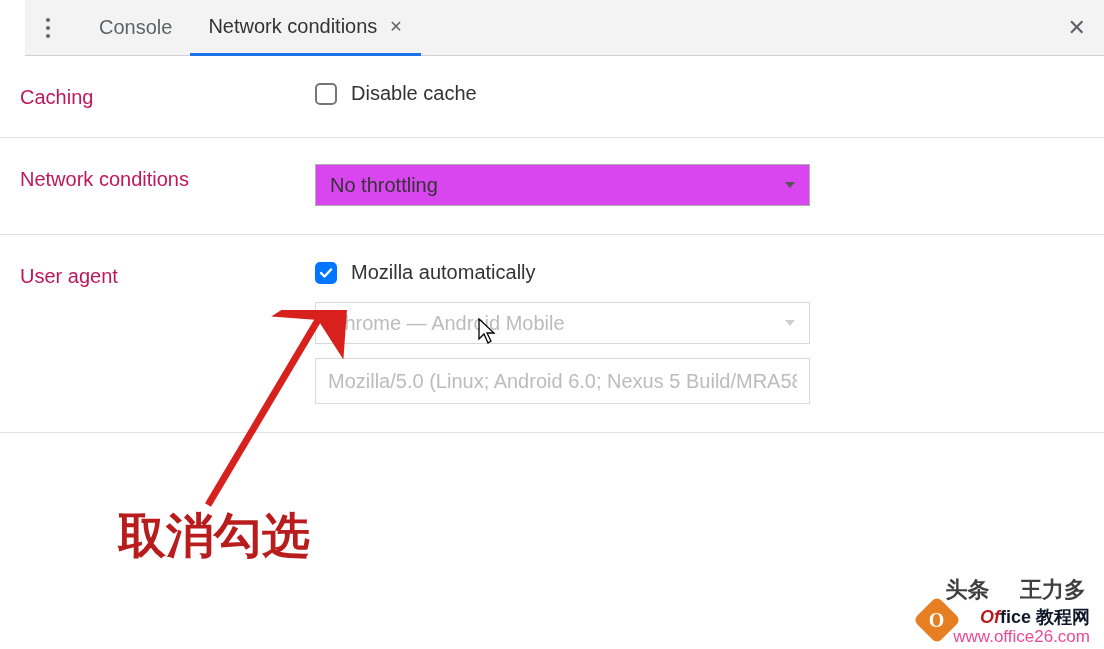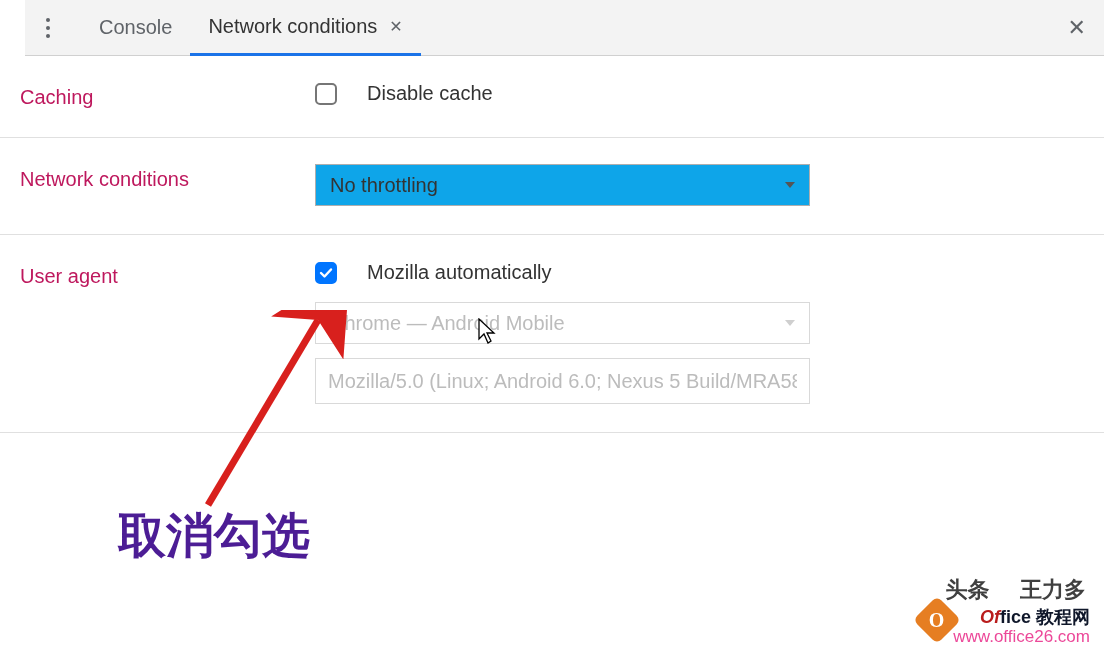--- a/index.html
+++ b/index.html
@@ -71,21 +71,21 @@
       font-size: 20px;
       color: #be185d;
       padding-top: 4px;
     }
     .control-col {
       flex: 1;
     }
     .checkbox-row {
       display: flex;
       align-items: center;
-      gap: 30px;
+      gap: 14px;
     }
     .fake-checkbox {
       width: 22px; height: 22px;
       border: 2px solid #767676;
       border-radius: 5px;
       cursor: pointer;
     }
     .fake-checkbox.checked {
       background: #0075ff;
       border-color: #0075ff;
@@ -93,21 +93,21 @@
     }
     .fake-checkbox.checked svg { display: block; }
     .cb-label {
       font-size: 20px;
       color: #333;
     }
     .select {
       width: 495px;
       height: 42px;
       border: 1px solid #aeaeae;
-      background: #0ea5e9;
+      background: #d946ef;
       display: flex;
       align-items: center;
       justify-content: space-between;
       padding: 0 14px;
       font-size: 20px;
       color: #333;
       cursor: pointer;
     }
     .select.disabled {
       background: #fff;
@@ -136,21 +136,21 @@
     .cursor-icon {
       position: absolute;
       left: 478px; top: 318px;
       pointer-events: none;
     }
     .annotation-text {
       position: absolute;
       left: 118px; top: 504px;
       font-size: 48px;
       font-weight: 700;
-      color: #4c1d95;
+      color: #b91c1c;
       font-family: "Microsoft YaHei","PingFang SC",sans-serif;
     }
     .arrow-svg {
       position: absolute;
       left: 190px; top: 310px;
       pointer-events: none;
     }
     .wm1 {
       position: absolute;
       right: 18px; bottom: 44px;

